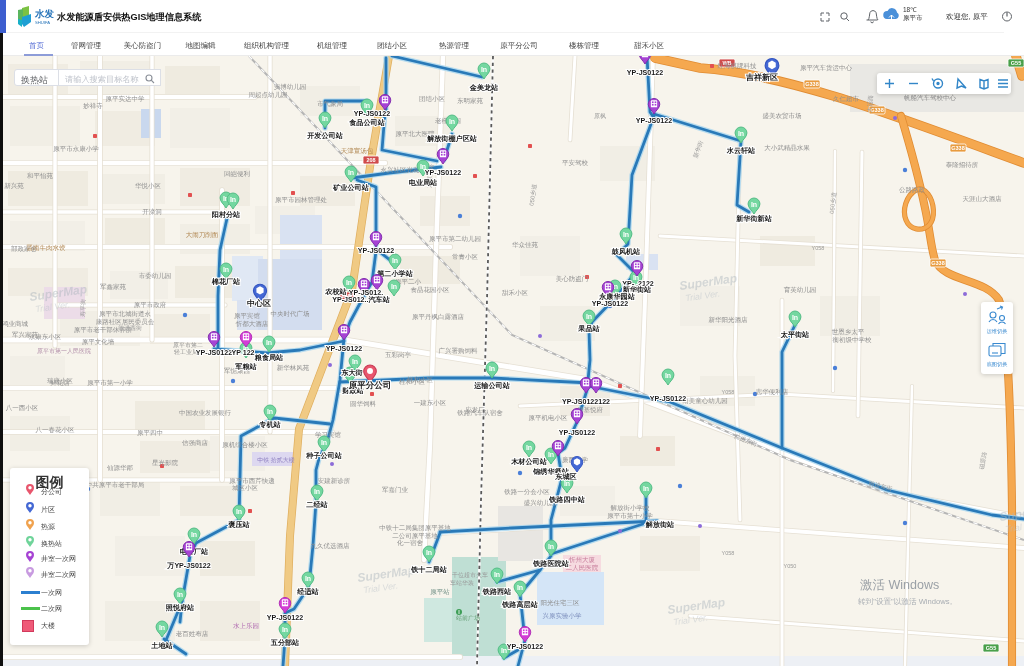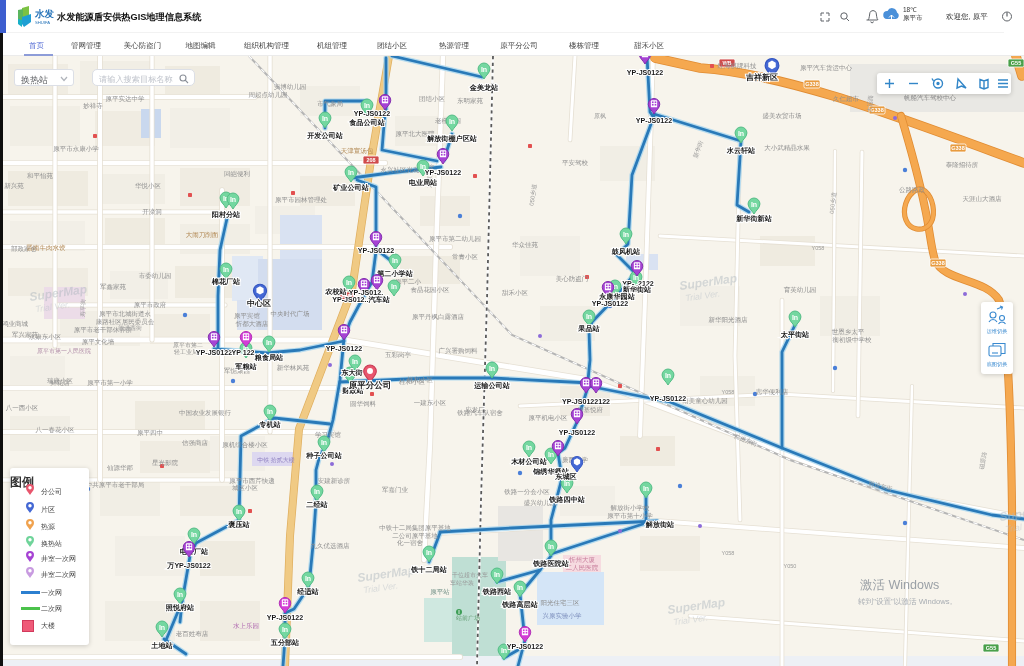--- a/index.html
+++ b/index.html
@@ -6,23 +6,23 @@
 font-family:"Liberation Sans",sans-serif;}
 #hdr{position:absolute;left:0;top:0;width:1004px;height:33px;background:#fff;border-bottom:1px solid #f2f2f2;}
 #nav{position:absolute;left:0;top:33px;width:1024px;height:23px;background:#fff;border-bottom:1px solid #ebebeb;}
 .nv{position:absolute;top:8px;font-size:7.5px;color:#444;transform:translateX(-50%);white-space:nowrap}
 .nv.on{color:#4b64d2}
 #map{position:absolute;left:0;top:56px;width:1024px;height:610px;background:#f7f4ec;}
 #ledge-b{position:absolute;left:0;top:0;width:6px;height:33px;background:#3d5ecf;z-index:50}
 #ledge-k{position:absolute;left:0;top:33px;width:3px;height:633px;background:#101010;z-index:50}
 .panel{position:absolute;background:#fff;border-radius:3px;box-shadow:0 1px 5px rgba(0,0,0,0.18)}
 #srch1{left:14px;top:13px;width:60px;height:17px;border:1px solid #dcdfe6;border-radius:3px;background:#fff;z-index:20;position:absolute}
-#srch2{left:92px;top:13px;width:103px;height:17px;border:1px solid #dcdfe6;border-radius:5px;background:#fff;z-index:20;position:absolute}
+#srch2{left:58px;top:13px;width:103px;height:17px;border:1px solid #dcdfe6;border-radius:0;background:#fff;z-index:20;position:absolute}
 #legend{left:10px;top:412px;width:79px;height:177px;z-index:20}
-.lg-t{position:absolute;left:0;width:100%;top:6px;font-size:12px;font-weight:bold;color:#333}
+.lg-t{position:absolute;left:0;width:100%;text-align:center;top:6px;font-size:14px;font-weight:bold;color:#333}
 .lg-i{position:absolute;left:31px;font-size:7px;color:#444;white-space:nowrap}
 #ctrl{left:877px;top:17px;width:134px;height:21px;z-index:20}
 #rbtn{left:981px;top:246px;width:32px;height:72px;z-index:20}
 </style></head>
 <body>
 <div id="hdr">
  <svg width="1024" height="33" style="position:absolute;left:0;top:0">
   <g>
    <path d="M22 8 L29 6 L29 16 L22 19 Z" fill="#7cc242"></path>
    <path d="M18 10 L23 9 L23 22 L18 20 Z" fill="#5ab55e"></path>

